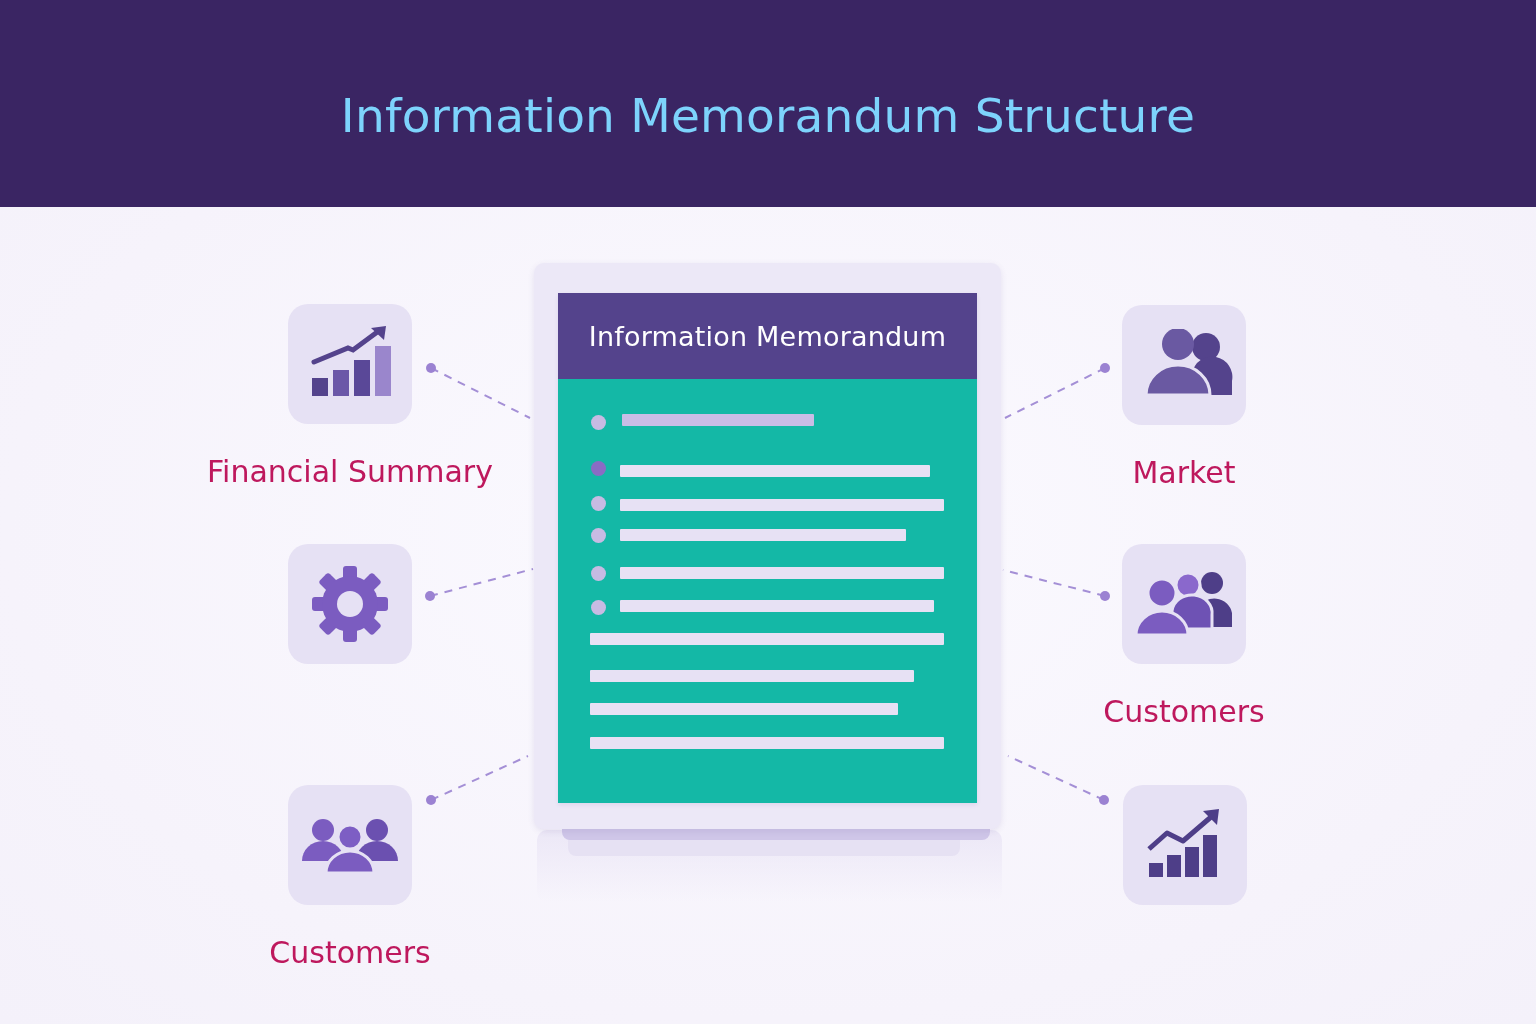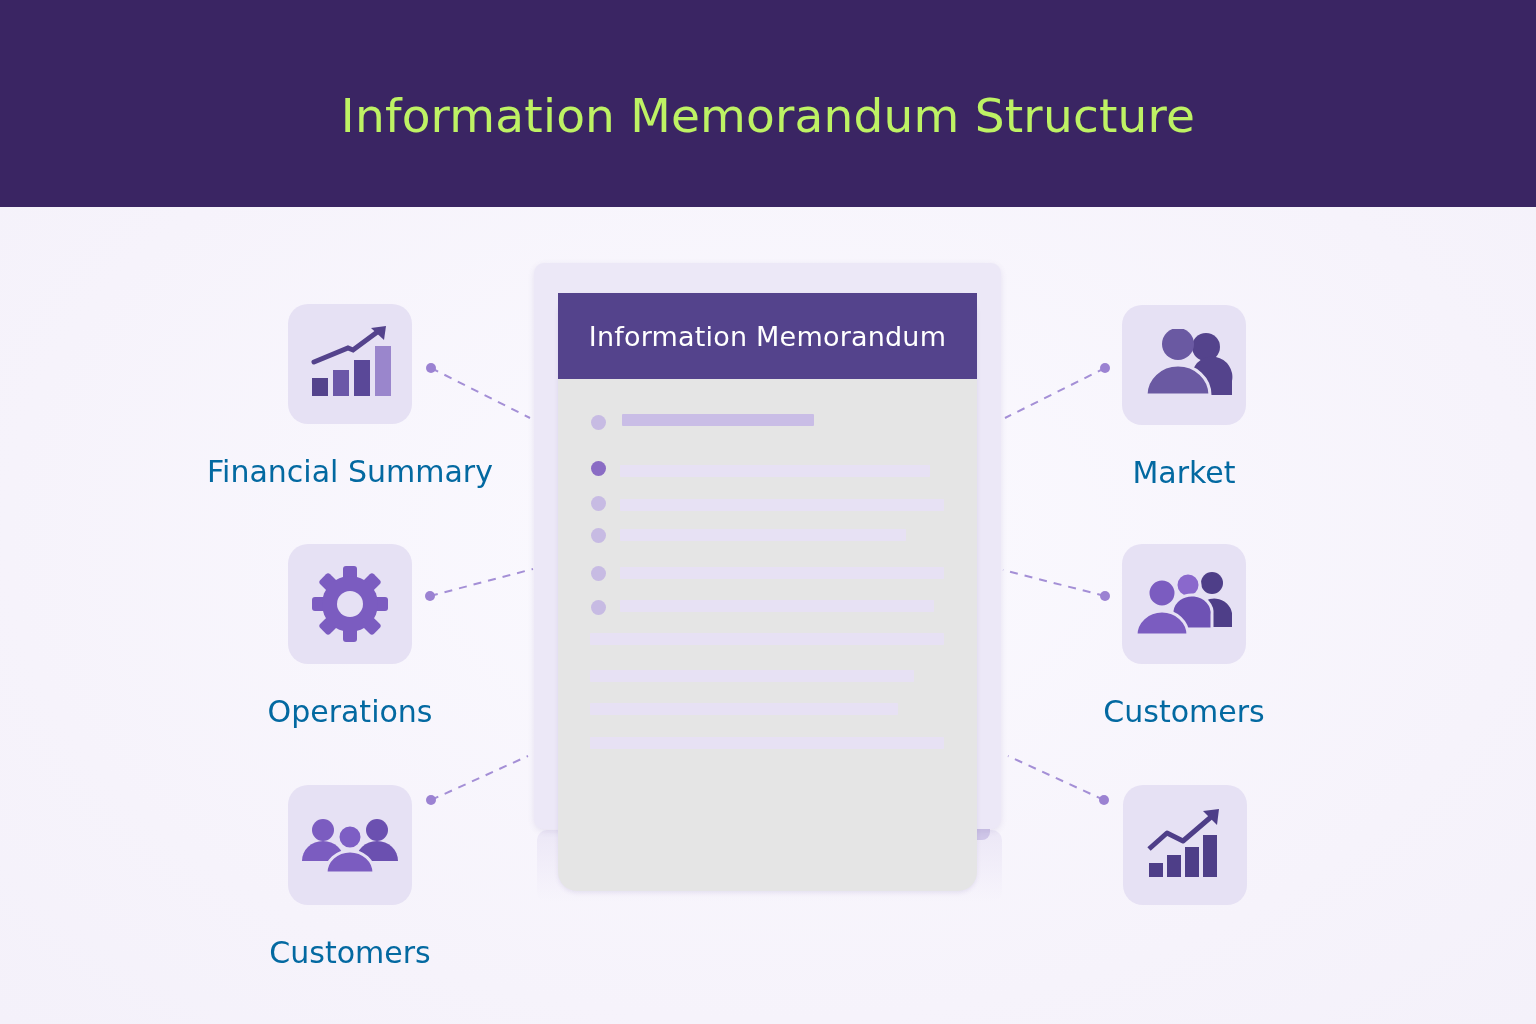--- a/index.html
+++ b/index.html
@@ -7,21 +7,21 @@
     width:1536px; height:1024px; position:relative; overflow:hidden;
     background:#f8f6fc;
     font-family:"DejaVu Sans", "Liberation Sans", sans-serif;
   }
   .header {
     position:absolute; left:0; top:0; width:1536px; height:207px;
     background:#3a2563;
     display:flex; align-items:center; justify-content:center;
   }
   .header-title {
-    color:#bef264; font-size:47px; font-weight:500; letter-spacing:0.2px;
+    color:#7dd3fc; font-size:47px; font-weight:500; letter-spacing:0.2px;
     margin-top:24px;
   }
   .canvas {
     position:absolute; left:0; top:207px; width:1536px; height:817px;
     background: radial-gradient(ellipse at 50% 40%, #fbfaff 0%, #f6f3fb 70%, #f4f1fa 100%);
   }
   
   .doc-shadow {
     position:absolute; left:537px; top:830px; width:465px; height:72px;
     background:linear-gradient(#e9e4f5, rgba(244,241,250,0));
@@ -34,45 +34,44 @@
   .doc-base3 {
     position:absolute; left:568px; top:838px; width:392px; height:18px;
     background:#e6e1f3; border-radius:0 0 8px 8px;
   }
   .doc-frame {
     position:absolute; left:534px; top:263px; width:467px; height:566px;
     background:#ece8f7; border-radius:10px;
     box-shadow:0 2px 6px rgba(90,70,150,0.12);
   }
   .doc-page {
-    position:absolute; left:558px; top:293px; width:419px; height:598px;
-    background:#e5e5e5;
+    position:absolute; left:558px; top:293px; width:419px; height:510px;
+    background:#14b8a6;
     box-shadow:0 2px 4px rgba(90,70,150,0.10);
-    border-radius:19px;
   }
   .doc-head {
     height:86px; background:#54438c;
     display:flex; align-items:center; justify-content:center;
   }
   .doc-head-title {
     color:#ffffff; font-size:27px; font-weight:400; letter-spacing:0.2px;
   }
   .doc-line { position:absolute; height:12px; background:#e7e1f4; border-radius:1px; }
   .doc-line.heading { background:#c9bde6; }
   .doc-dot { position:absolute; width:15px; height:15px; border-radius:50%; background:#c7bbe3; }
   .doc-dot.active { background:#8a6cc4; }
 
   
   .node { position:absolute; width:300px; text-align:center; }
   .tile {
     width:124px; height:120px; border-radius:20px; background:#e6e1f4;
     margin:0 auto; display:flex; align-items:center; justify-content:center;
   }
   .node-label {
-    margin-top:30px; font-size:30px; color:#0369a1; font-weight:400;
+    margin-top:30px; font-size:30px; color:#be185d; font-weight:400;
   }
   .connector { position:absolute; left:0; top:0; width:1536px; height:1024px; pointer-events:none; }
 </style>
 </head>
 <body>
 
 <div class="header">
   <div class="header-title">Information Memorandum Structure</div>
 </div>
 
@@ -154,21 +153,20 @@
         <rect x="-7" y="-38" width="14" height="16" rx="3" transform="rotate(135)"></rect>
         <rect x="-7" y="-38" width="14" height="16" rx="3" transform="rotate(180)"></rect>
         <rect x="-7" y="-38" width="14" height="16" rx="3" transform="rotate(225)"></rect>
         <rect x="-7" y="-38" width="14" height="16" rx="3" transform="rotate(270)"></rect>
         <rect x="-7" y="-38" width="14" height="16" rx="3" transform="rotate(315)"></rect>
         <circle r="28"></circle>
       </g>
       <circle cx="40" cy="40" r="13" fill="#e6e1f4"></circle>
     </svg>
   </div>
-  <div class="node-label">Operations</div>
 </div>
 
 <div class="node" style="left:200px;top:785px;">
   <div class="tile">
     <svg width="100" height="64" viewBox="0 0 100 64">
       <circle cx="23" cy="17" r="11" fill="#7b5cc0"></circle>
       <circle cx="77" cy="17" r="11" fill="#6b50b0"></circle>
       <path d="M2,48 A21,20 0 0 1 44,48 Z" fill="#7b5cc0"></path>
       <path d="M56,48 A21,20 0 0 1 98,48 Z" fill="#6b50b0"></path>
       <circle cx="50" cy="26" r="13" fill="#ffffff" opacity="0"></circle>

